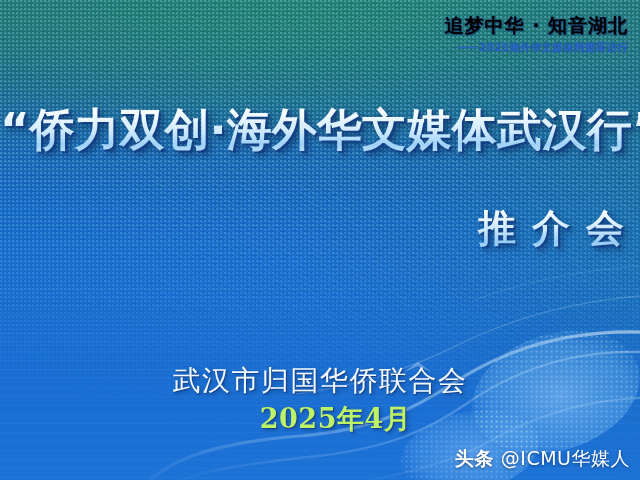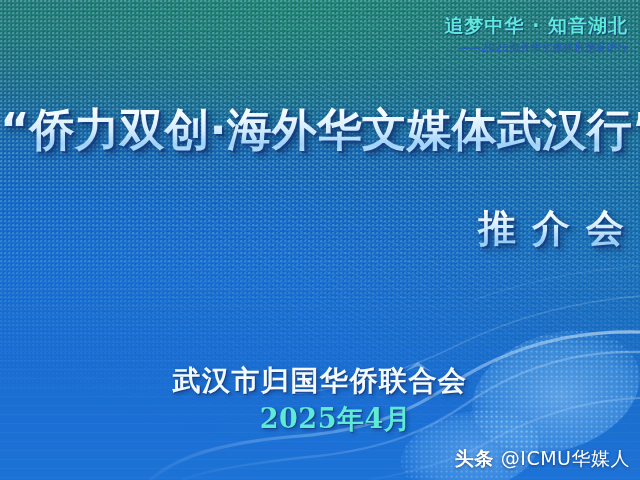--- a/index.html
+++ b/index.html
@@ -91,29 +91,29 @@
     right: 12px;
     top: 16px;
     text-align: right;
     line-height: 1;
   }
   .header-main {
     font-family: "DejaVu Sans", sans-serif;
     font-size: 19px;
     font-weight: bold;
     letter-spacing: 1px;
-    color: #5eead4;
+    color: #000000;
     text-shadow: 0 0 2px rgba(20,60,130,.85), 1px 1px 0 rgba(12,44,96,.6);
     white-space: nowrap;
   }
   .header-sub {
     margin-top: 7px;
     font-family: "DejaVu Sans", sans-serif;
     font-size: 10.5px;
-    font-weight: normal;
+    font-weight: bold;
     letter-spacing: .3px;
     color: #2a66cc;
     text-shadow: 0 0 1px rgba(16,50,110,.8);
     white-space: nowrap;
   }
 
   
   .title-main {
     position: absolute;
     left: 0;
@@ -155,38 +155,38 @@
 
   
   .footer-org {
     position: absolute;
     left: 0;
     right: 0;
     top: 362px;
     text-align: center;
     font-family: "DejaVu Sans", sans-serif;
     font-size: 28px;
-    font-weight: bold;
+    font-weight: normal;
     letter-spacing: 1.5px;
     white-space: nowrap;
     color: #f2f9ff;
     text-shadow: 1px 1px 0 rgba(18,58,128,.75), 2px 2px 4px rgba(8,32,86,.5);
   }
   .footer-date {
     position: absolute;
     left: 0;
     right: 0;
     top: 401px;
     text-align: center;
     font-family: "DejaVu Serif", serif;
     font-size: 27px;
     font-weight: bold;
     letter-spacing: .5px;
     white-space: nowrap;
-    color: #5eead4;
+    color: #bef264;
     text-shadow: 1px 1px 0 rgba(18,58,128,.7), 2px 2px 4px rgba(8,32,86,.45);
     margin-left: 31px;
   }
 
   
   .watermark {
     position: absolute;
     right: 10px;
     bottom: 8px;
     font-family: "DejaVu Sans", sans-serif;

